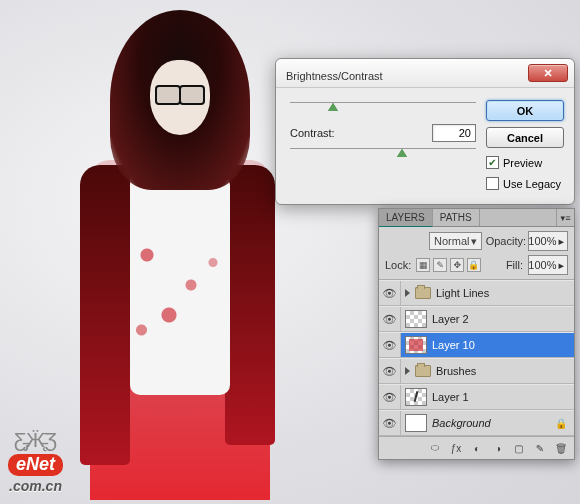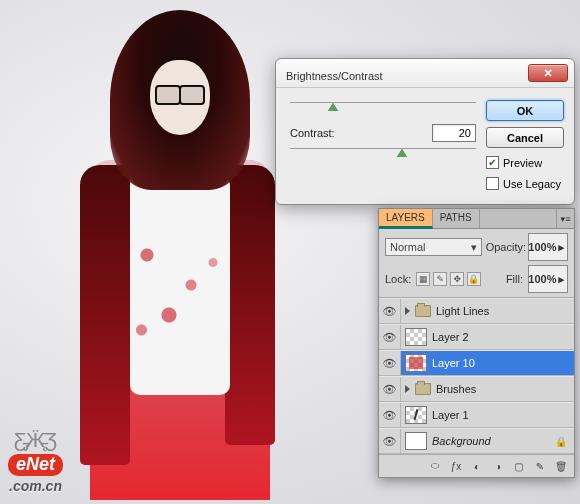--- a/index.html
+++ b/index.html
@@ -90,30 +90,30 @@
 .chk { width:13px; height:13px; border:1px solid #6a6a6a; background:#fff; display:flex;
   align-items:center; justify-content:center; font-size:10px; color:#2a6a2a; }
 
 
 .panel {
   position:absolute; left: 378px; top: 208px; width: 197px;
   background: #d6d6d6; border:1px solid #888; box-shadow: 0 3px 12px rgba(0,0,0,0.4);
 }
 .panel-tabs { display:flex; background:#bfbfbf; border-bottom:1px solid #8a8a8a; }
 .ptab { padding:3px 7px; font-size:10px; color:#333; border-right:1px solid #999; }
-.ptab.active { background:#fdba74; border-bottom:3px solid #0f766e; margin-bottom:-1px; }
+.ptab.active { background:#a3a3a3; border-bottom:1px solid #0f766e; margin-bottom:-1px; }
 .ptab-menu { margin-left:auto; width:18px; display:flex; align-items:center; justify-content:center;
   border-left:1px solid #999; font-size:9px; color:#333;}
 .panel-top { padding:4px 6px; border-bottom:1px solid #aaa; display:flex; flex-direction:column; gap:4px; }
 .prow { display:flex; align-items:center; gap:4px; }
 .blend-sel { flex:1; height:18px; border:1px solid #8a8a8a; background:#efefef; display:flex;
-  align-items:center; padding:0 4px; font-size:10.5px; color:#444; justify-content:space-between;}
+  align-items:center; padding:0 4px; font-size:10.5px; color:#444; justify-content:space-between;margin-left:44px;}
 .opa { display:flex; align-items:center; gap:2px; font-size:10px; color:#333;}
-.opa-val { width:40px; height:28px; border:1px solid #8a8a8a; background:#efefef; text-align:right;
-  padding:0 3px; font-size:10px; display:flex; align-items:center; justify-content:flex-end; gap:2px;font-weight:bold;}
+.opa-val { width:40px; height:20px; border:1px solid #8a8a8a; background:#efefef; text-align:right;
+  padding:0 3px; font-size:10px; display:flex; align-items:center; justify-content:flex-end; gap:2px;}
 .lock-row { font-size:10px; color:#333; display:flex; align-items:center; gap:5px; }
 .lock-icons { display:flex; gap:3px; }
 .lock-icons span { width:14px; height:14px; border:1px solid #999; background:#e8e8e8;
   display:flex; align-items:center; justify-content:center; font-size:9px; color:#555;}
 
 .layer-list { background:#d6d6d6; }
 .layer { display:flex; align-items:center; height:26px; border-bottom:1px solid #b6b6b6;
   border-top:1px solid #e6e6e6; font-size:10.5px; color:#222; }
 .layer.selected { background:#3a7de0; color:#fff; }
 .eye { width:22px; height:100%; border-right:1px solid #b6b6b6; display:flex; align-items:center;

